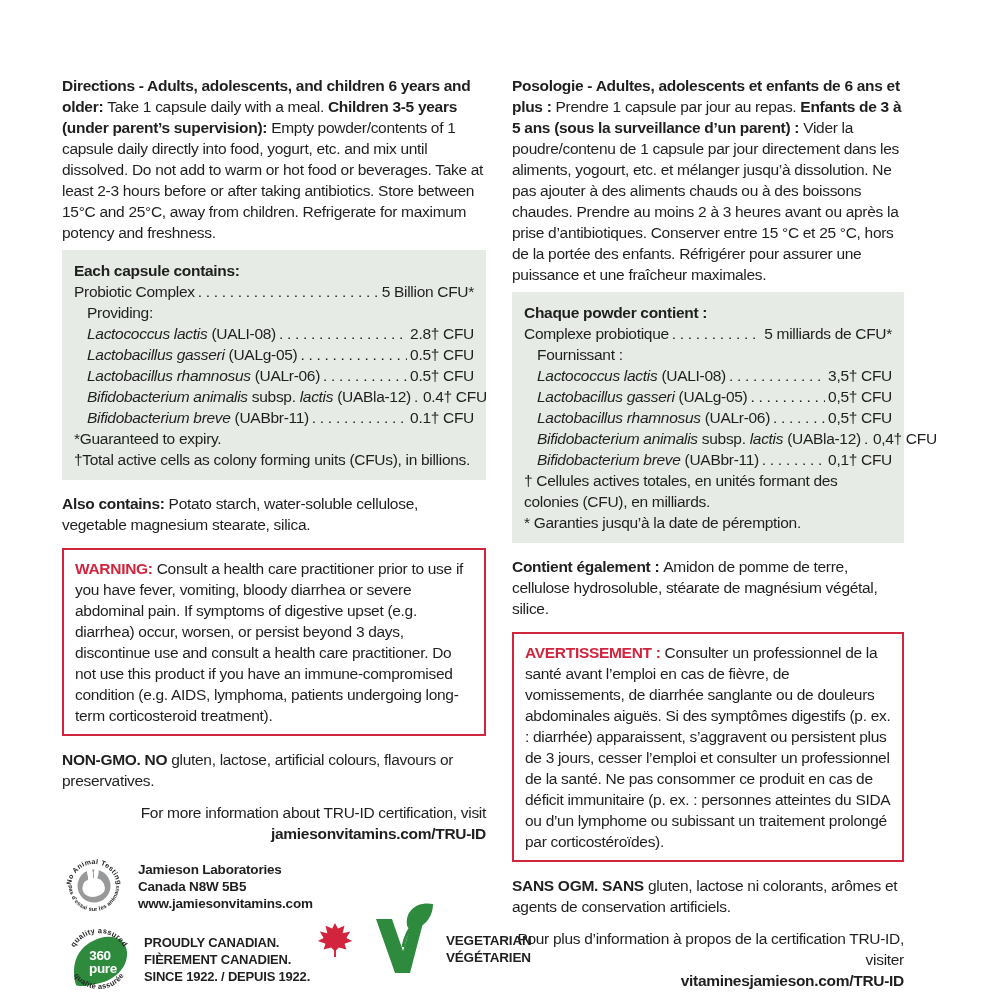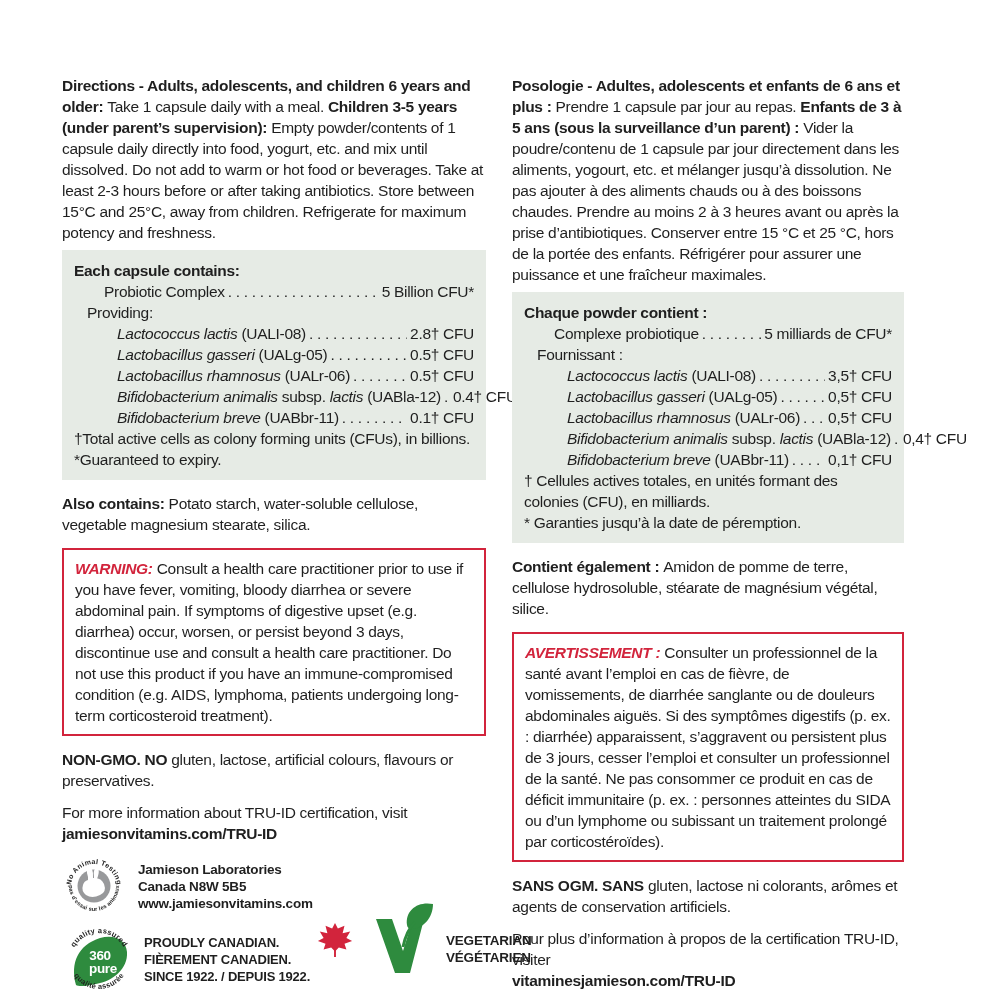--- a/index.html
+++ b/index.html
@@ -16,33 +16,33 @@
     font-family:"Liberation Sans", sans-serif;
     color:var(--ink);
     position:relative;
     overflow:hidden;
   }
   .col{position:absolute;top:75px;font-size:15.5px;line-height:21px;letter-spacing:-0.3px;}
   #col-left{left:62px;width:424px;}
   #col-right{left:512px;width:392px;}
   .b{font-weight:700;}
   .i{font-style:italic;}
-  .red{color:var(--red);font-style:italic;}
+  .red{color:var(--red);}
   .para{margin:0;}
   .capsule-box{background:var(--green-panel);margin-top:7px;padding:10px 12px 10px 12px;}
   .box-title{font-weight:700;}
-  .irow{display:flex;align-items:baseline;margin-left:30px;}
+  .irow{display:flex;align-items:baseline;}
   .indent{padding-left:13px;}
   .iname{white-space:nowrap;}
   .leader{flex:1;overflow:hidden;white-space:nowrap;margin:0 3px;min-width:6px;}
   .leader::after{content:". . . . . . . . . . . . . . . . . . . . . . . . . . . . . . . . . . . . . . . . . . . . . .";}
   .ival{white-space:nowrap;text-align:right;}
   .warn-box{border:2px solid var(--red);margin-top:13px;padding:8px 11px;}
   .mt{margin-top:13px;}
-  .truid{margin-top:11px;text-align:left;}
+  .truid{margin-top:11px;text-align:right;}
   .truid-b{font-weight:700;}
   .logo-area{position:relative;margin-top:9px;height:158px;}
   .logo-row1{position:absolute;left:0;top:0;display:flex;gap:12px;align-items:center;}
   .logo-row2{position:absolute;left:0;top:66px;display:flex;gap:8px;align-items:center;}
   .addr{font-size:13.5px;line-height:17px;font-weight:700;letter-spacing:-0.2px;}
   .proudly{font-size:13px;line-height:17px;font-weight:700;letter-spacing:-0.2px;}
   .maple{align-self:flex-start;margin-top:2px;margin-left:-2px;}
   .veg{position:absolute;left:312px;top:48px;display:flex;align-items:center;gap:12px;}
   .veg-text{font-size:13.5px;line-height:17px;font-weight:700;letter-spacing:-0.2px;margin-top:22px;}
   svg text{font-family:"Liberation Sans", sans-serif;}
@@ -80,22 +80,22 @@
     <div class="irow indent">
       <span class="iname"><span class="i">Bifidobacterium animalis</span><span> subsp. </span><span class="i">lactis</span><span> (UABla-12)</span></span>
       <span class="leader"></span>
       <span class="ival">0.4† CFU</span>
     </div>
     <div class="irow indent">
       <span class="iname"><span class="i">Bifidobacterium breve</span><span> (UABbr-11)</span></span>
       <span class="leader"></span>
       <span class="ival">0.1† CFU</span>
     </div>
+    <div>*Guaranteed to expiry.</div>
     <div>†Total active cells as colony forming units (CFUs), in billions.</div>
-    <div>*Guaranteed to expiry.</div>
   </div>
 
   <p class="para mt"><span class="b">Also contains: </span><span>Potato starch, water-soluble cellulose, vegetable magnesium stearate, silica.</span></p>
 
   <div class="warn-box">
     <p class="para"><span class="b red">WARNING: </span><span>Consult a health care practitioner prior to use if you have fever, vomiting, bloody diarrhea or severe abdominal pain. If symptoms of digestive upset (e.g. diarrhea) occur, worsen, or persist beyond 3 days, discontinue use and consult a health care practitioner. Do not use this product if you have an immune-compromised condition (e.g. AIDS, lymphoma, patients undergoing long-term corticosteroid treatment).</span></p>
   </div>
 
   <p class="para mt"><span class="b">NON-GMO. NO </span><span>gluten, lactose, artificial colours, flavours or preservatives.</span></p>
 

